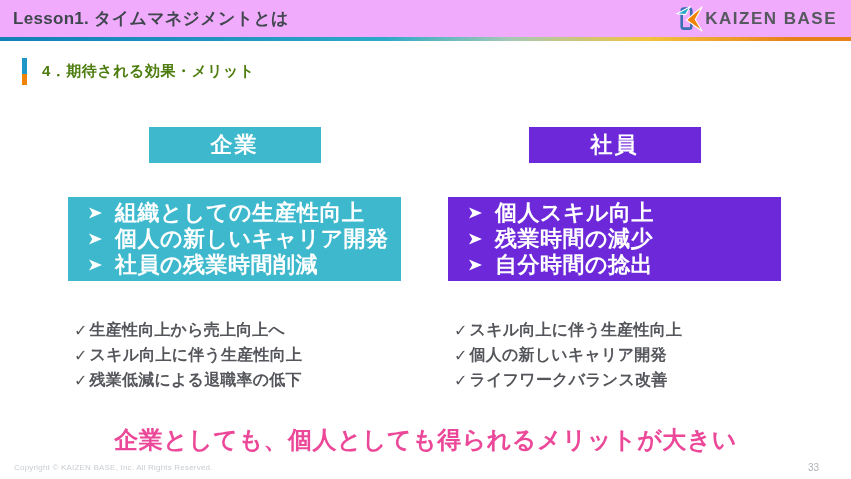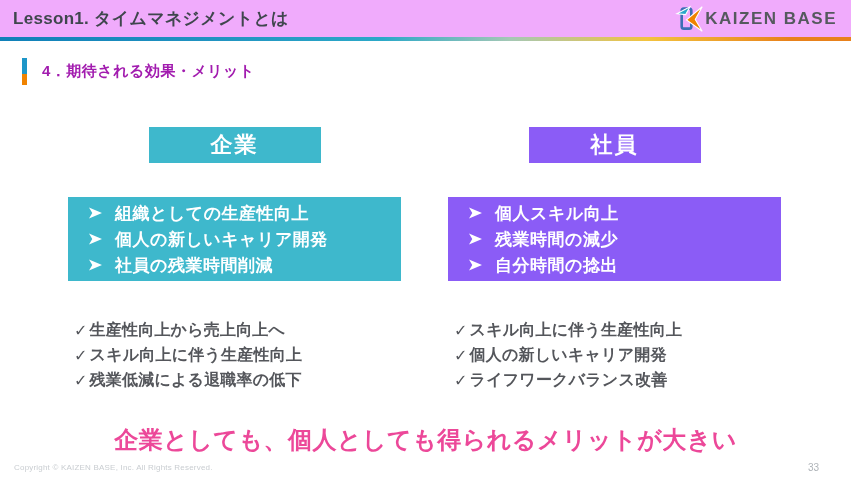--- a/index.html
+++ b/index.html
@@ -60,21 +60,21 @@
     align-items: center;
   }
   .section-bar {
     width: 5px; height: 27px;
     background: linear-gradient(180deg, #1e96c8 0%, #1e96c8 58%, #f08300 58%, #f08300 100%);
   }
   .section-title {
     margin-left: 15px;
     font-size: 15px;
     font-weight: bold;
-    color: #a21caf;
+    color: #4d7c0f;
     letter-spacing: 0.5px;
   }
 
   
   .column {
     position: absolute;
     top: 127px;
     width: 333px;
   }
   .column.left  { left: 68px; }
@@ -86,36 +86,36 @@
     margin: 0 auto;
     display: flex;
     align-items: center;
     justify-content: center;
     color: #ffffff;
     font-size: 22px;
     font-weight: bold;
     letter-spacing: 2px;
   }
   .teal-bg { background: #3eb8cc; }
-  .blue-bg { background: #8b5cf6; font-family: Liberation Mono, monospace; }
+  .blue-bg { background: #6d28d9; font-family: Liberation Mono, monospace; }
 
   .bullet-box {
     margin-top: 34px;
     height: 84px;
     padding: 3px 8px 3px 21px;
     display: flex;
     flex-direction: column;
     justify-content: center;
   }
   .bullet-line {
     display: flex;
     align-items: center;
     height: 26px;
     color: #ffffff;
-    font-size: 17px;
+    font-size: 22px;
     font-weight: bold;
     letter-spacing: 0.5px;
     white-space: nowrap;
   }
   .arrow-icon {
     display: inline-flex;
     width: 13px;
     margin-right: 13px;
     flex: 0 0 auto;
   }

